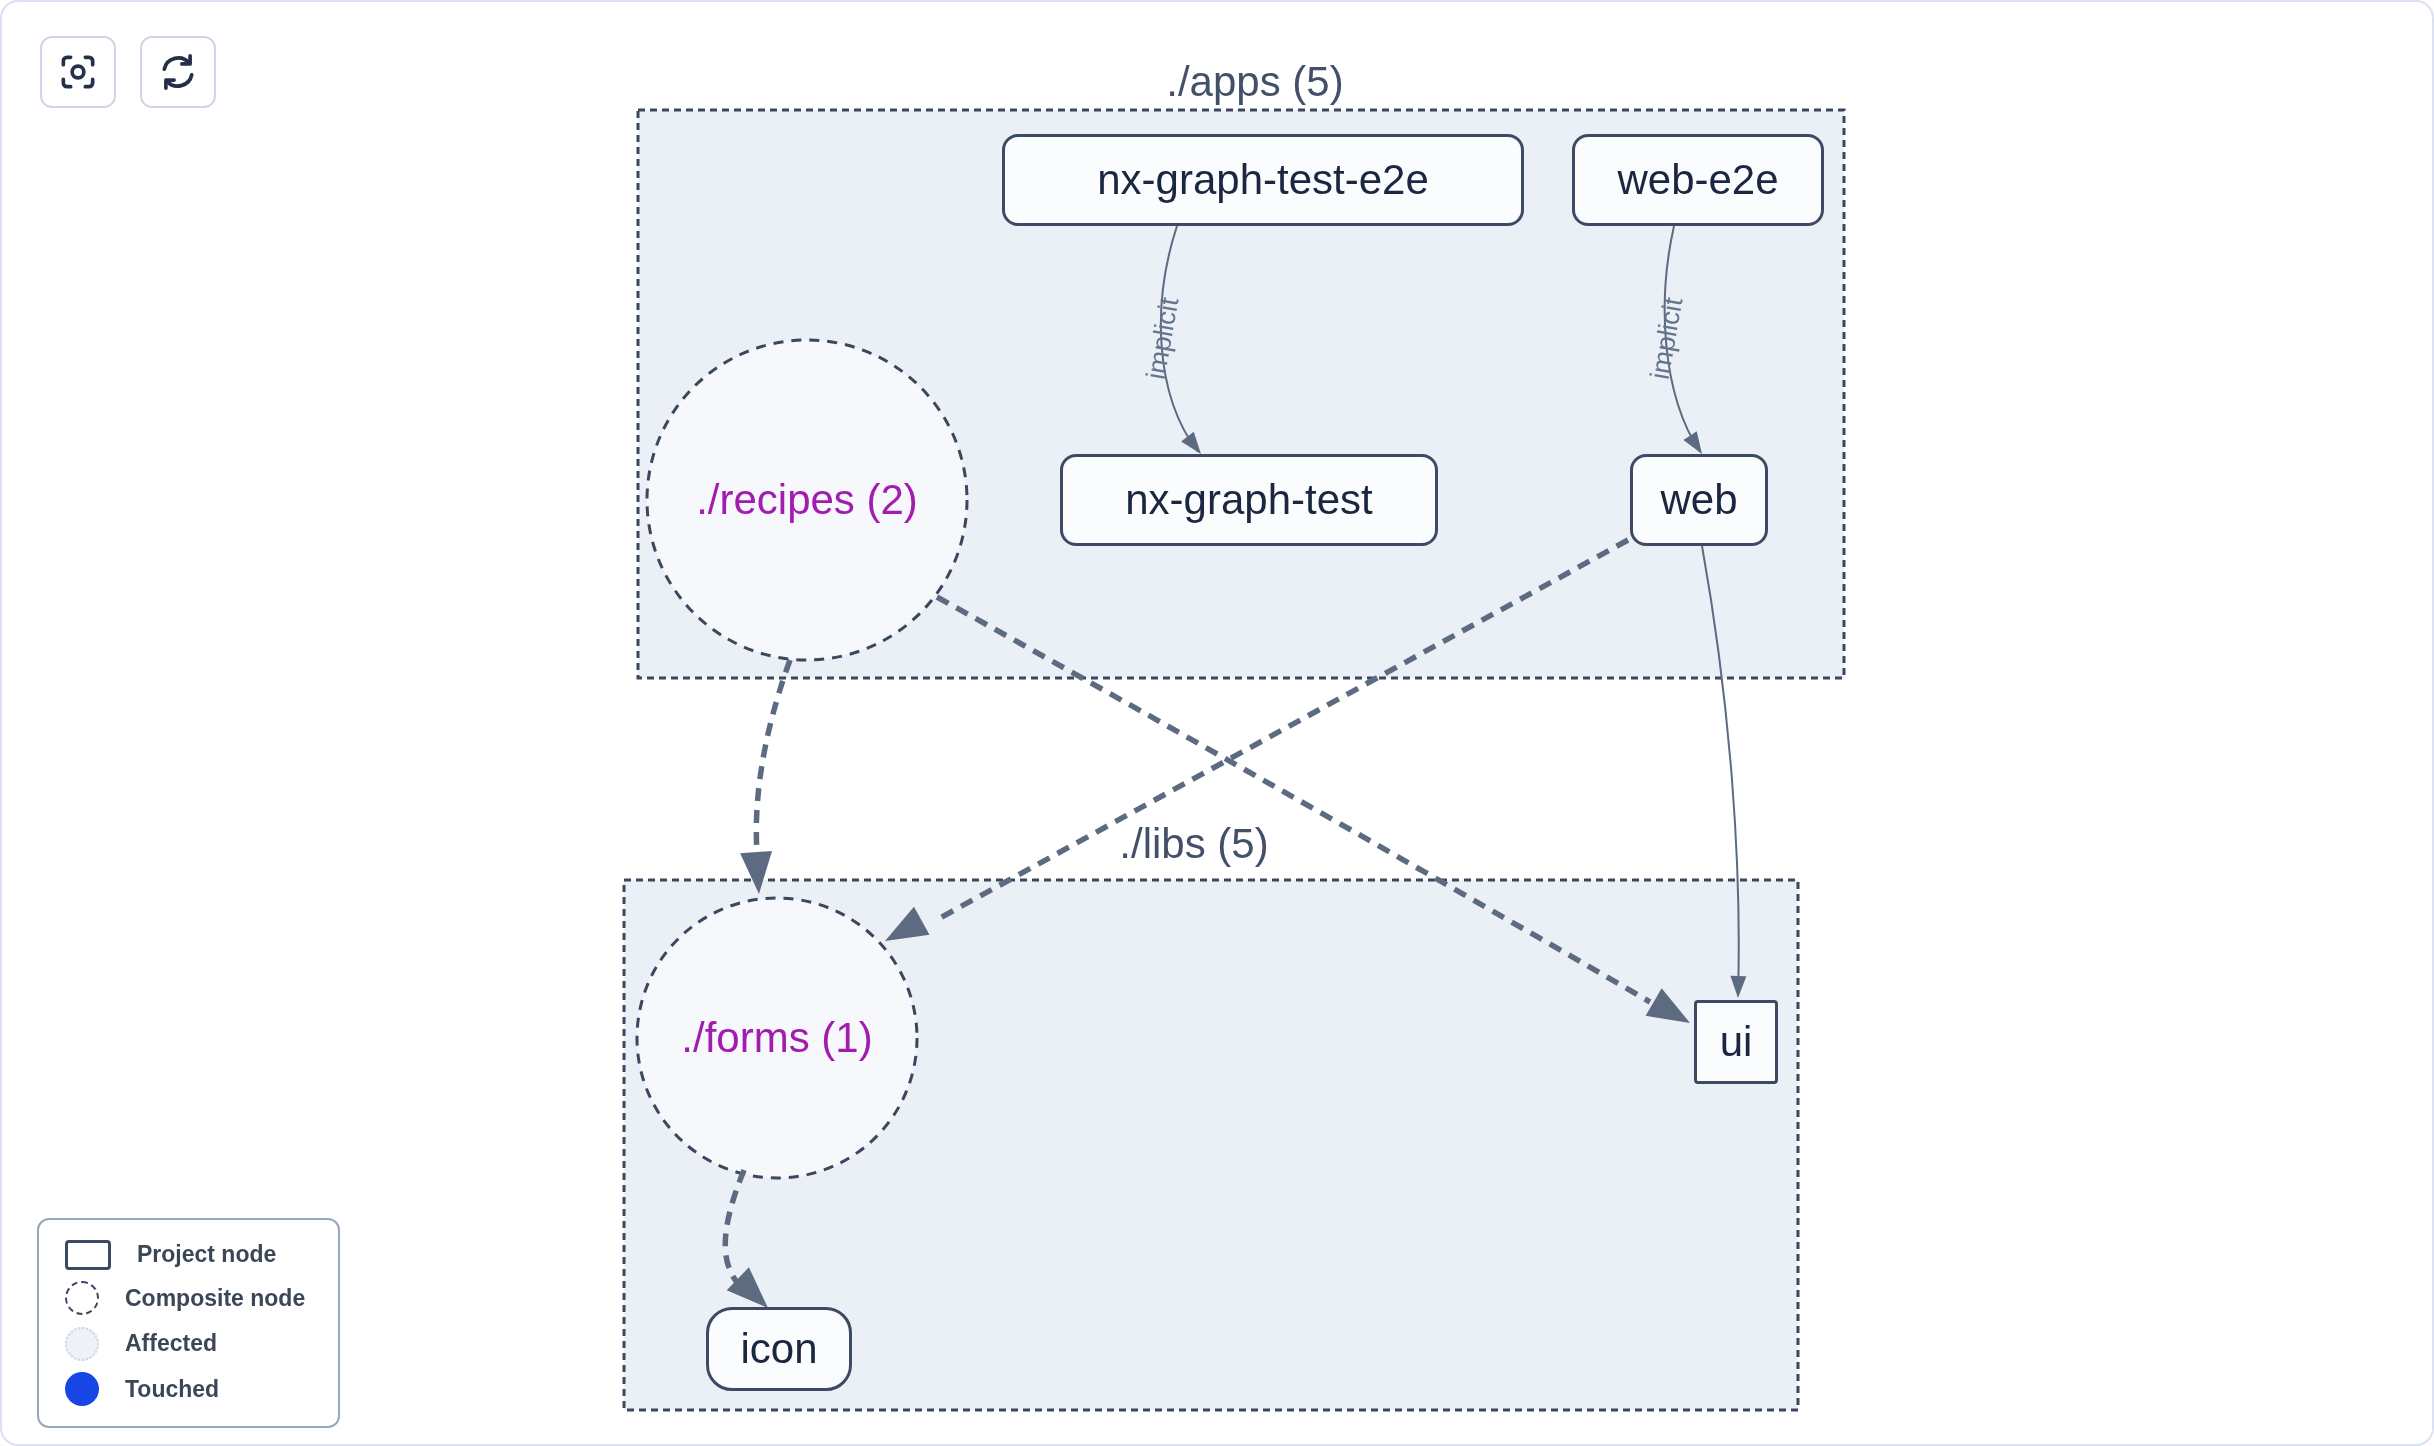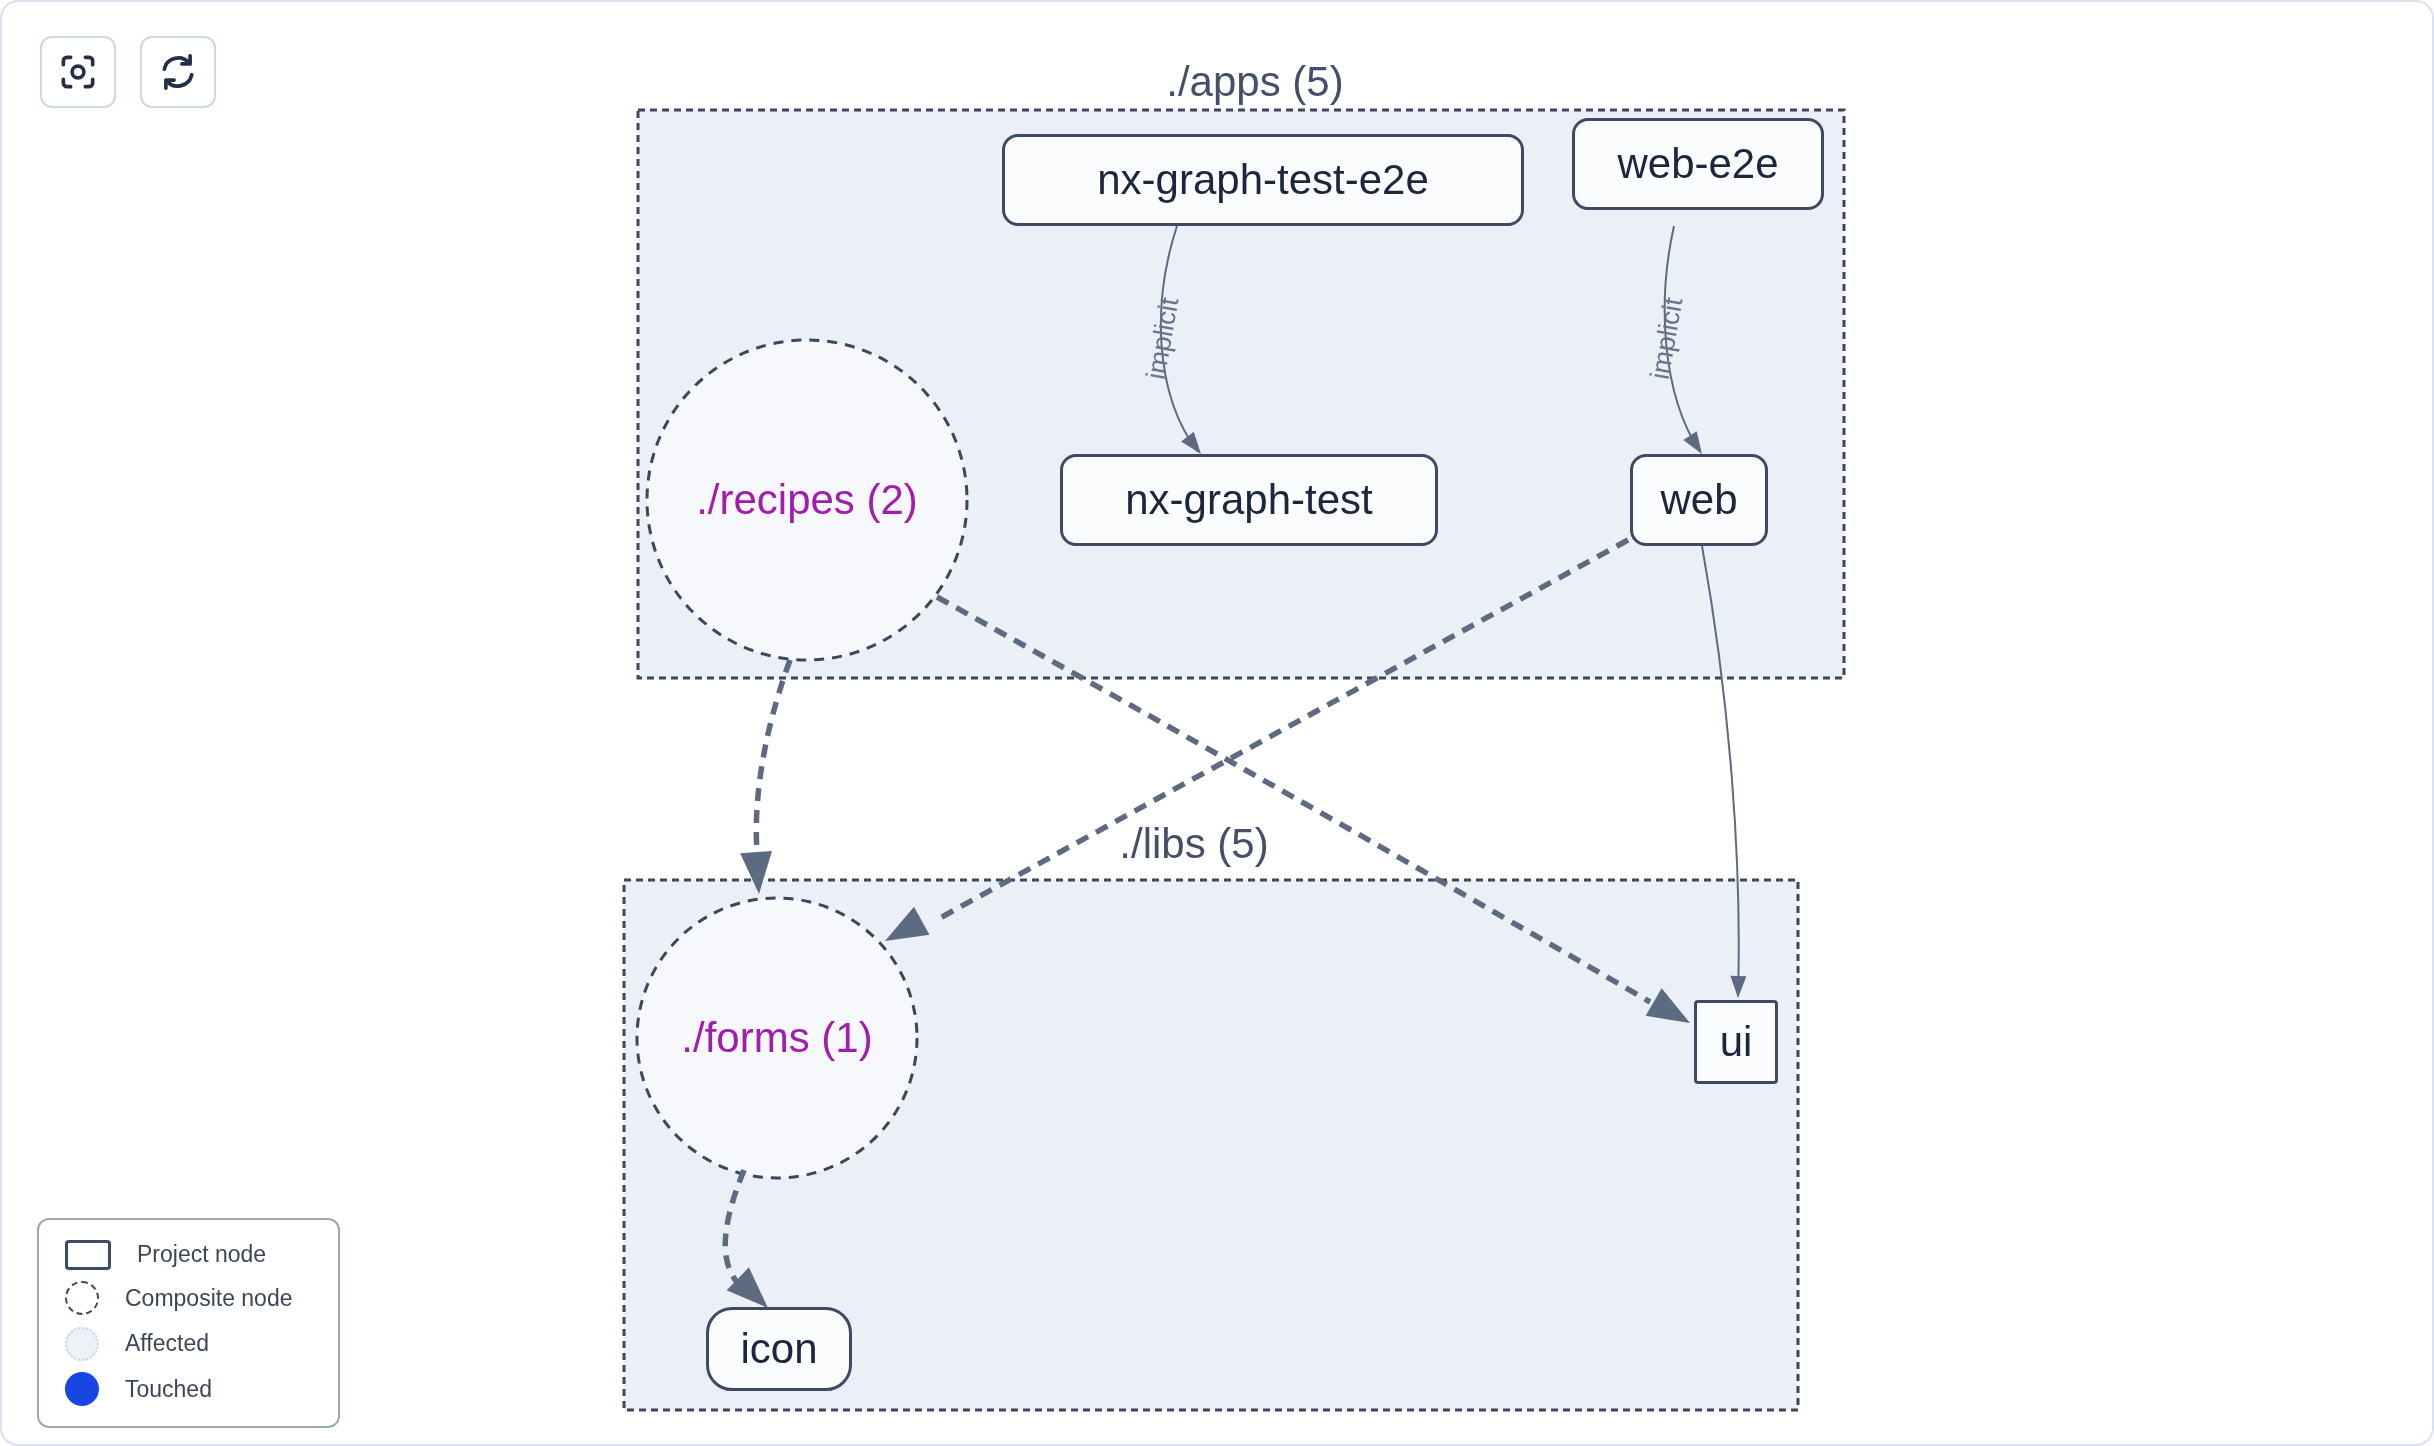--- a/index.html
+++ b/index.html
@@ -23,21 +23,21 @@
   }
   .title-apps{left:1003px;top:56px;}
   .title-libs{left:942px;top:818px;}
   
   .node{
     position:absolute;z-index:20;background:#fbfcfe;border:3px solid #3e4a63;border-radius:16px;
     display:flex;align-items:center;justify-content:center;
     font-size:42px;color:#1b2740;cursor:pointer;box-sizing:border-box;
   }
   .n-e2e{left:1000px;top:132px;width:522px;height:92px;}
-  .n-webe2e{left:1570px;top:116px;width:252px;height:92px;}
+  .n-webe2e{left:1570px;top:132px;width:252px;height:92px;}
   .n-test{left:1058px;top:452px;width:378px;height:92px;}
   .n-web{left:1628px;top:452px;width:138px;height:92px;}
   .n-ui{left:1692px;top:998px;width:84px;height:84px;border-radius:4px;}
   .n-icon{left:704px;top:1305px;width:146px;height:84px;border-radius:26px;}
   
   .composite-label{
     position:absolute;z-index:15;text-align:center;font-size:42px;color:#a21caf;pointer-events:none;
   }
   .cl-recipes{left:605px;top:474px;width:400px;}
   .cl-forms{left:575px;top:1012px;width:400px;}
@@ -45,21 +45,21 @@
   .edge-label{
     position:absolute;z-index:12;width:140px;text-align:center;font-size:27px;color:#64748b;
     transform:rotate(-80deg);pointer-events:none;
   }
   .el-1{left:1091px;top:321px;}
   .el-2{left:1595px;top:321px;}
   
   .legend{
     position:absolute;left:35px;top:1216px;width:303px;height:210px;z-index:25;
     background:#ffffff;border:2px solid #9aa7bb;border-radius:12px;box-sizing:border-box;
-    display:flex;flex-direction:column;justify-content:space-around;padding:14px 0;
+    display:flex;flex-direction:column;justify-content:space-around;padding:14px 0;font-weight:bold;
   }
   .legend-row{display:flex;align-items:center;gap:26px;padding-left:26px;}
   .legend-label{font-size:23px;color:#3b4757;}
   .sw-project{width:46px;height:30px;background:#ffffff;border:3px solid #3c4a63;border-radius:4px;box-sizing:border-box;}
   .sw-composite{width:34px;height:34px;background:#ffffff;border:2.5px dashed #3c4a63;border-radius:50%;box-sizing:border-box;}
   .sw-affected{width:34px;height:34px;background:#eef1f7;border:2.5px dotted #ccd4e2;border-radius:50%;box-sizing:border-box;}
   .sw-touched{width:34px;height:34px;background:#1746e4;border-radius:50%;}
 </style>
 </head>
 <body>

